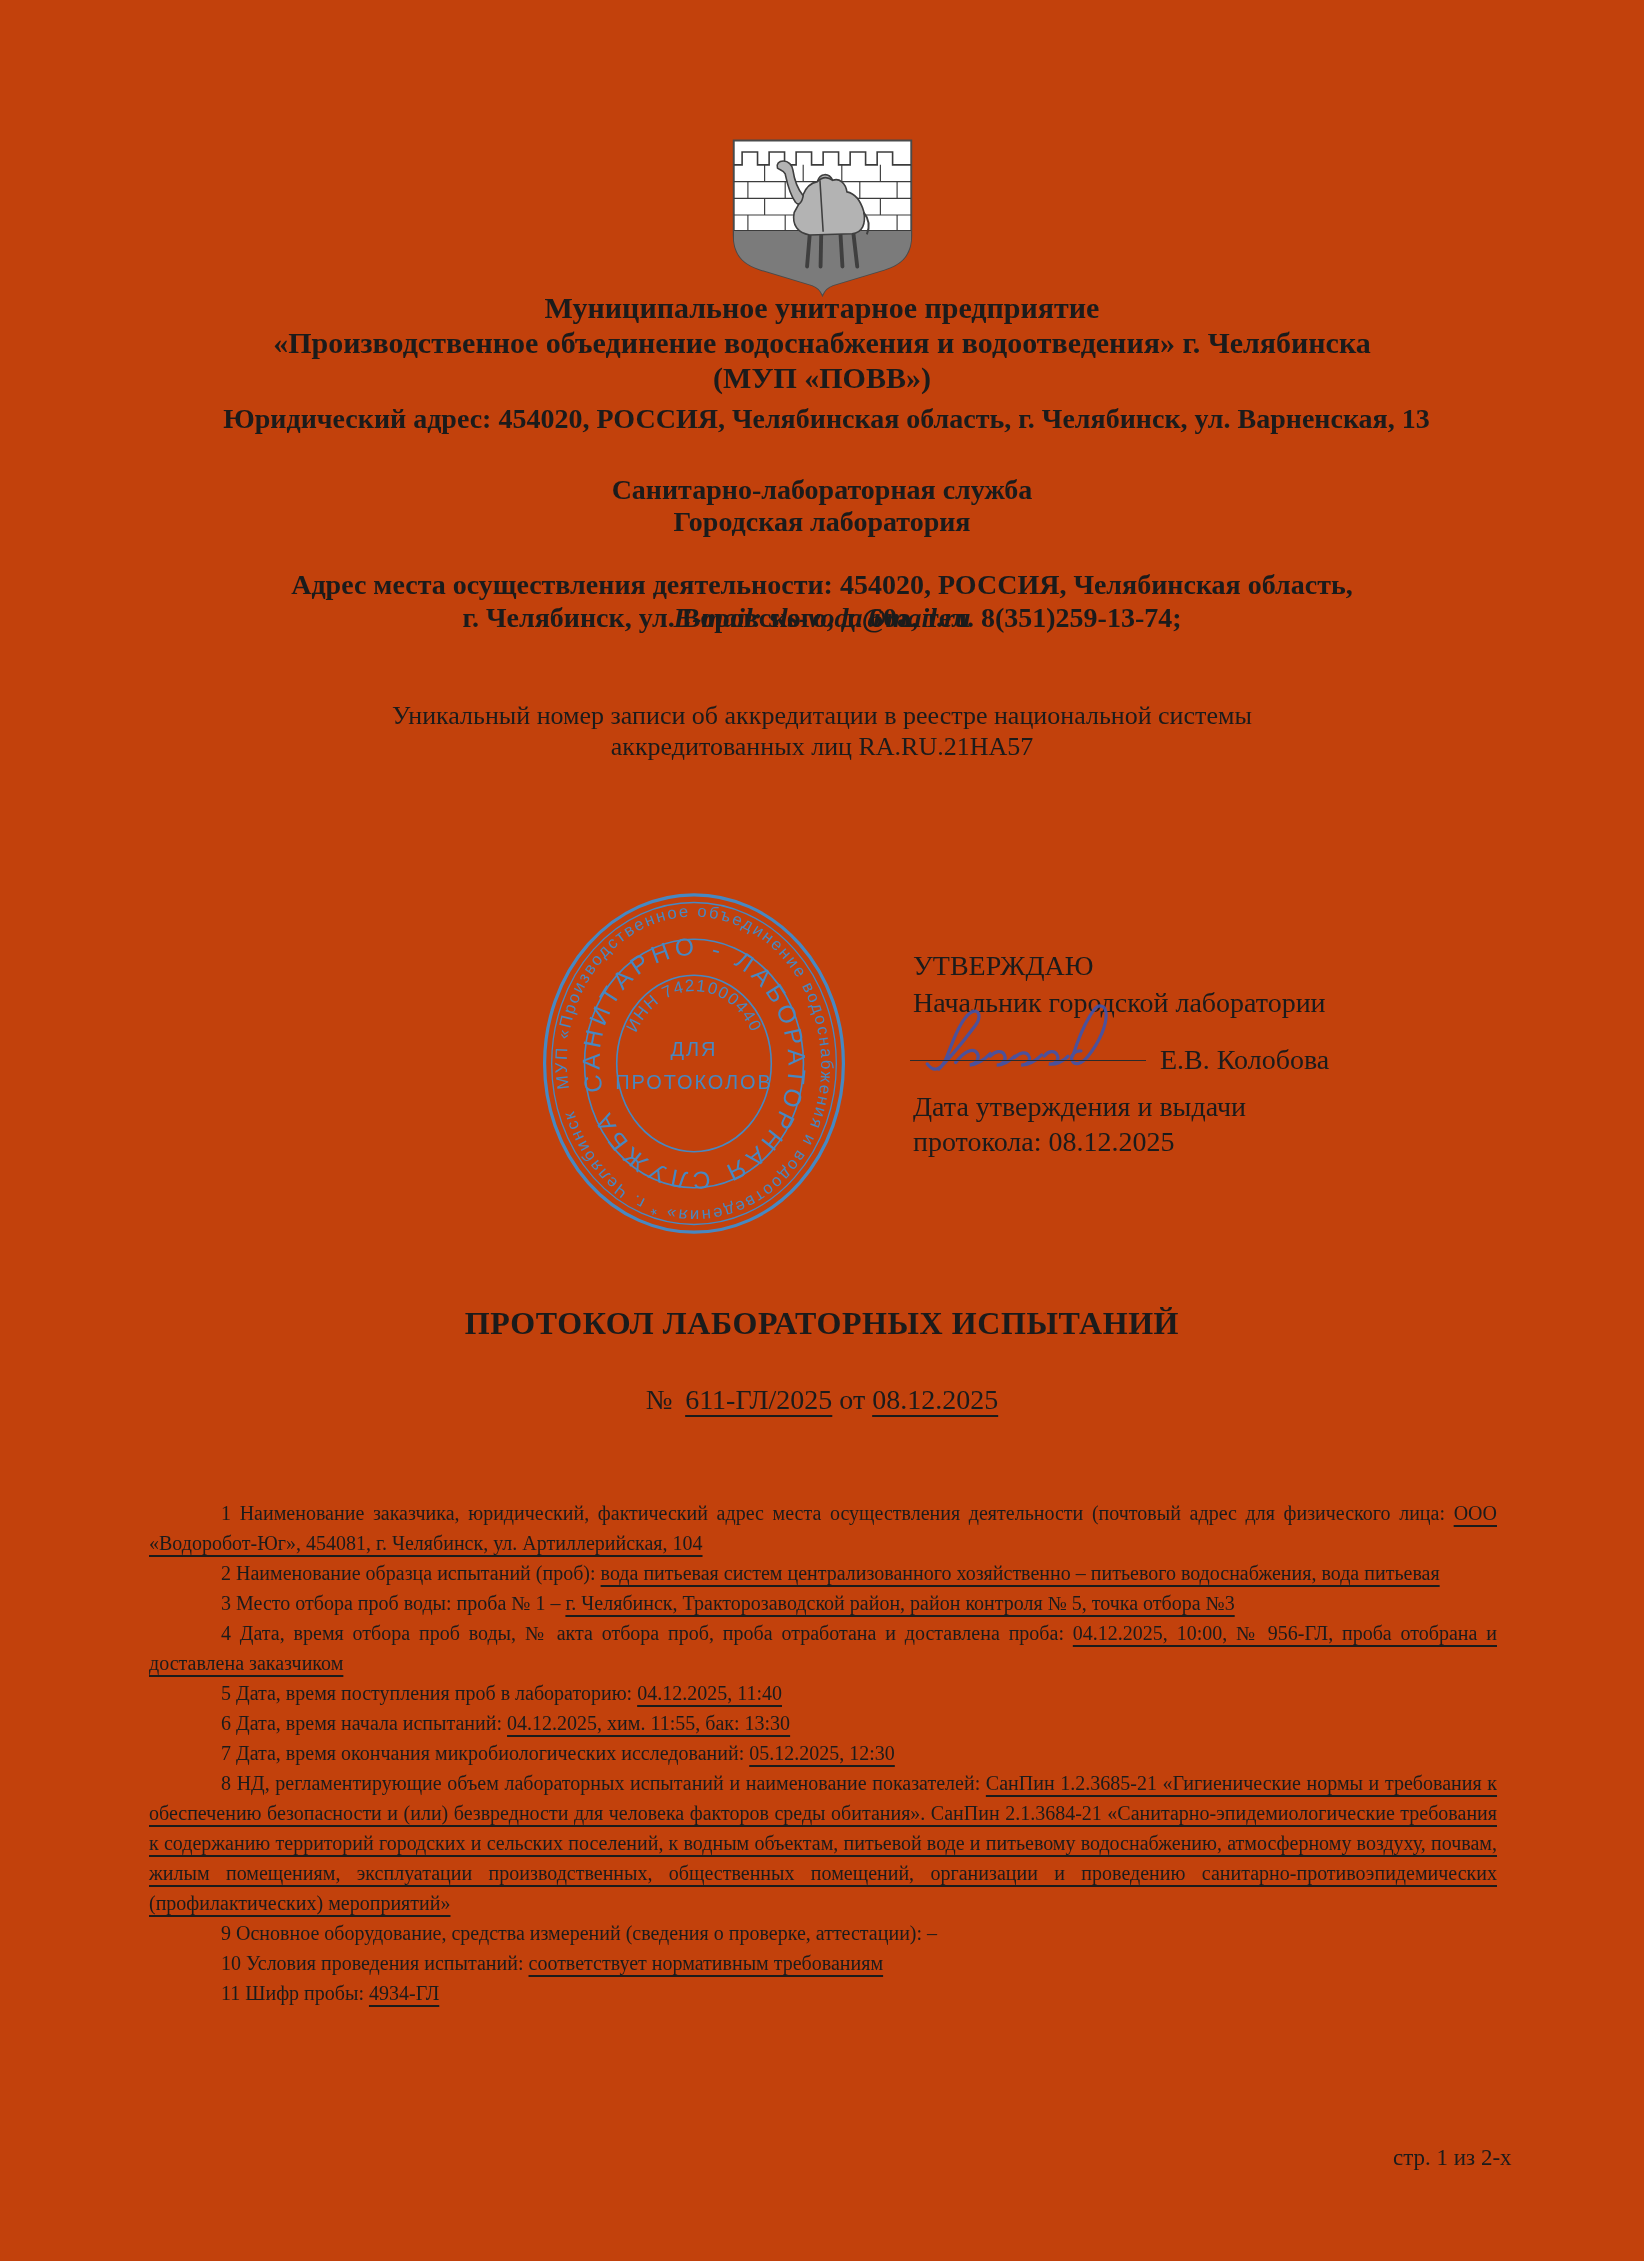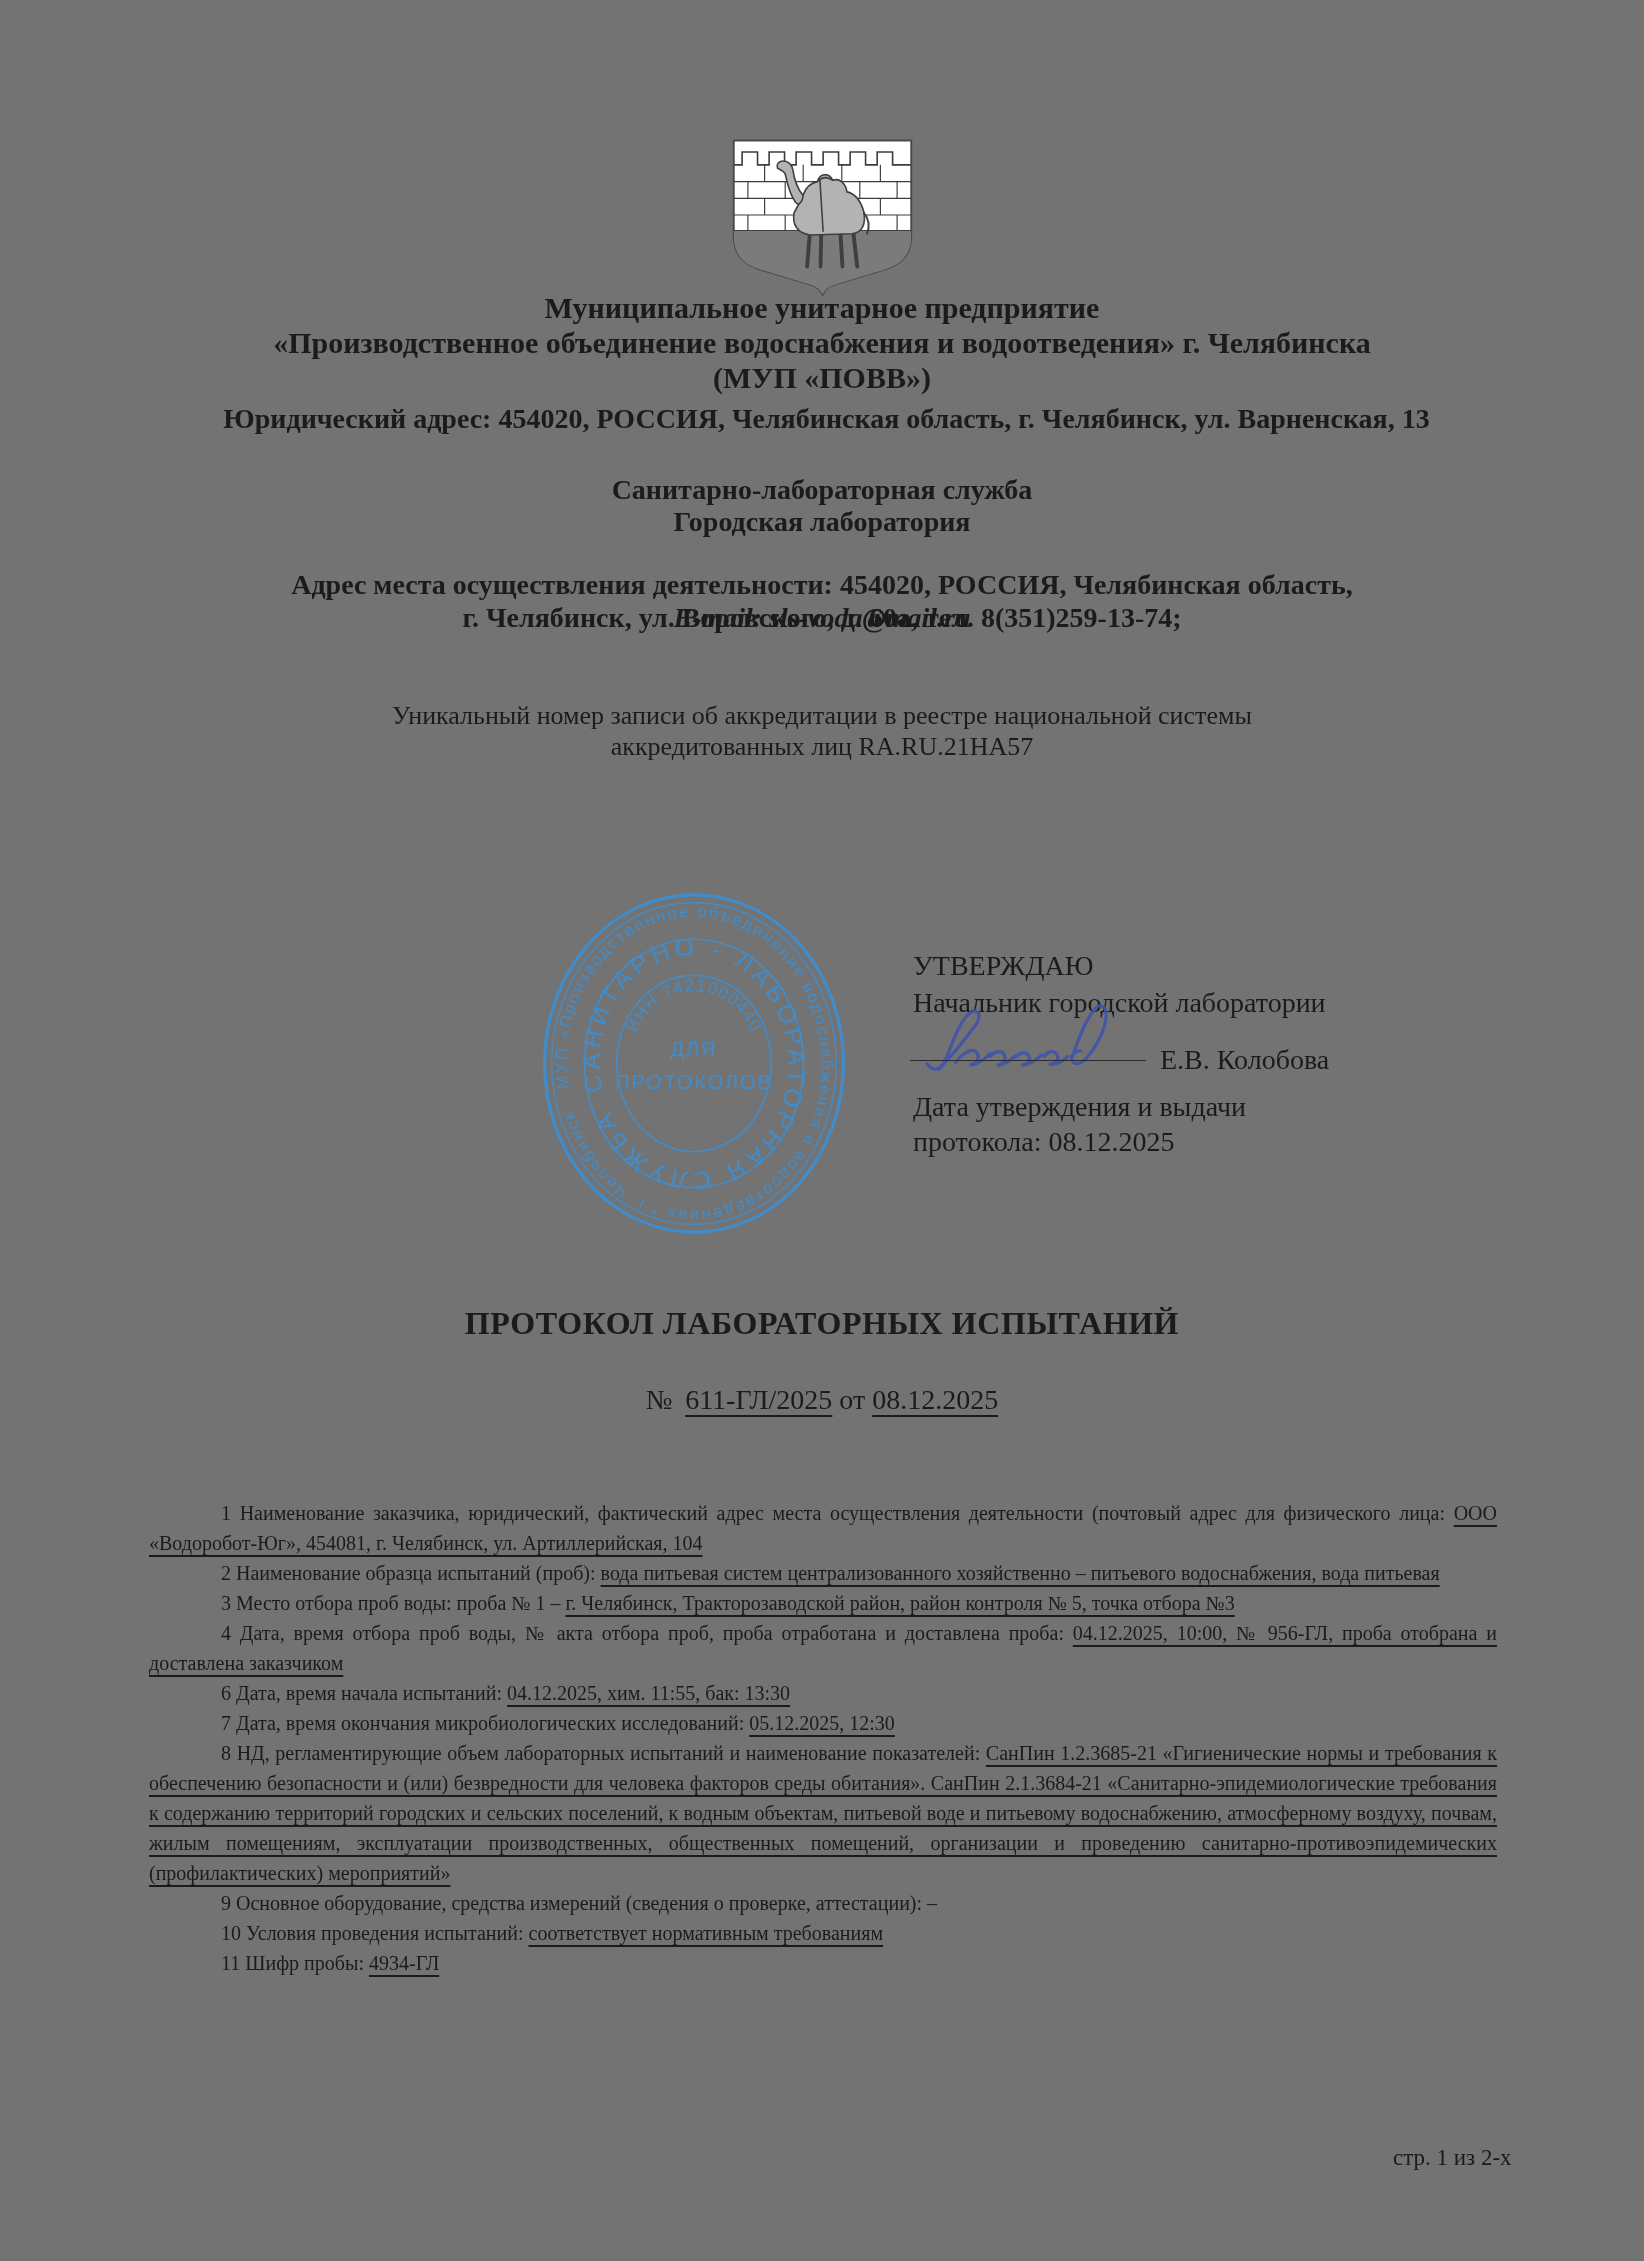--- a/index.html
+++ b/index.html
@@ -1,21 +1,21 @@
 <!DOCTYPE html>
 <html style="font-size:10.3px"><head>
 <meta charset="utf-8">
 <style>
   html,body{margin:0;padding:0;}
   body{
     width:1644px;height:2261px;position:relative;background:#ffffff;
     font-family:"Liberation Serif","DejaVu Serif",serif;color:#1b1b1b;
     -webkit-font-smoothing:antialiased;
   }
-  .page{position:absolute;inset:0;overflow:hidden;background:#737373;}
+  .page{position:absolute;inset:0;overflow:hidden;background:#c2410c;}
   .cline{position:absolute;left:0;right:0;text-align:center;white-space:nowrap;}
   .b{font-weight:bold;}
   .org{font-size:30px;}
   .dept{font-size:28px;}
   .accr{font-size:26px;}
   .approval-line{position:absolute;font-size:28px;white-space:nowrap;}
   .sig-line{position:absolute;border-bottom:1.9px solid #2a2a2a;}
   .title{position:absolute;left:0;right:0;text-align:center;font-size:32px;font-weight:bold;letter-spacing:0.6px;}
   .numline{position:absolute;left:0;right:0;text-align:center;font-size:28px;}
   .numline .u{ text-decoration:underline;text-decoration-thickness:1.9px;text-underline-offset:5.8px;}
@@ -154,20 +154,21 @@
     <span class="u">611-ГЛ/2025</span>
     <span> от </span>
     <span class="u">08.12.2025</span>
   </div>
 
   <div class="body-block">
       <p class="body-para"><span class="seg">1 Наименование заказчика, юридический, фактический адрес места осуществления деятельности (почтовый адрес для физического лица: </span><span class="useg">ООО «Водоробот-Юг», 454081, г. Челябинск, ул. Артиллерийская, 104</span></p>
       <p class="body-para"><span class="seg">2 Наименование образца испытаний (проб): </span><span class="useg">вода питьевая систем централизованного хозяйственно – питьевого водоснабжения, вода питьевая</span></p>
       <p class="body-para"><span class="seg">3 Место отбора проб воды: проба № 1 – </span><span class="useg">г. Челябинск, Тракторозаводской район, район контроля № 5, точка отбора №3</span></p>
       <p class="body-para"><span class="seg">4 Дата, время отбора проб воды, № акта отбора проб, проба отработана и доставлена проба: </span><span class="useg">04.12.2025, 10:00, № 956-ГЛ, проба отобрана и доставлена заказчиком</span></p>
+      <p class="body-para"><span class="seg">5 Дата, время поступления проб в лабораторию: </span><span class="useg">04.12.2025, 11:40</span></p>
       <p class="body-para"><span class="seg">6 Дата, время начала испытаний: </span><span class="useg">04.12.2025, хим. 11:55, бак: 13:30</span></p>
       <p class="body-para"><span class="seg">7 Дата, время окончания микробиологических исследований: </span><span class="useg">05.12.2025, 12:30</span></p>
       <p class="body-para"><span class="seg">8 НД, регламентирующие объем лабораторных испытаний и наименование показателей: </span><span class="useg">СанПин 1.2.3685-21 «Гигиенические нормы и требования к обеспечению безопасности и (или) безвредности для человека факторов среды обитания». СанПин 2.1.3684-21 «Санитарно-эпидемиологические требования к содержанию территорий городских и сельских поселений, к водным объектам, питьевой воде и питьевому водоснабжению, атмосферному воздуху, почвам, жилым помещениям, эксплуатации производственных, общественных помещений, организации и проведению санитарно-противоэпидемических (профилактических) мероприятий»</span></p>
       <p class="body-para"><span class="seg">9 Основное оборудование, средства измерений (сведения о проверке, аттестации): –</span></p>
       <p class="body-para"><span class="seg">10 Условия проведения испытаний: </span><span class="useg">соответствует нормативным требованиям</span></p>
       <p class="body-para"><span class="seg">11 Шифр пробы: </span><span class="useg">4934-ГЛ</span></p>
     </div>
 
   <div class="footer" style="left:1353px;top:2145px;">стр. 1 из 2-х</div>
 

